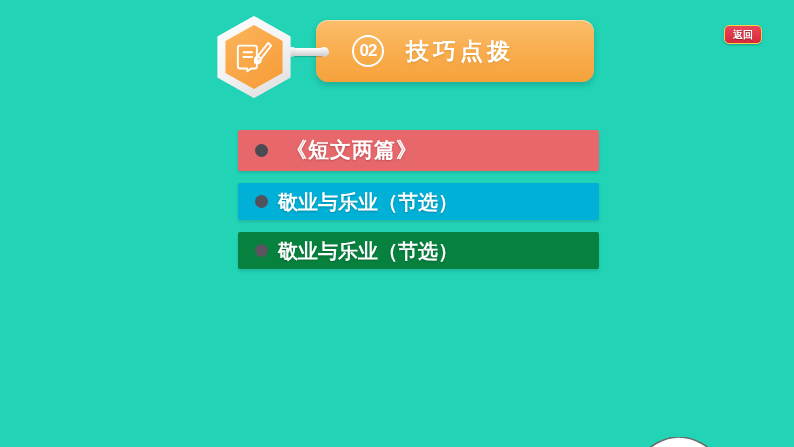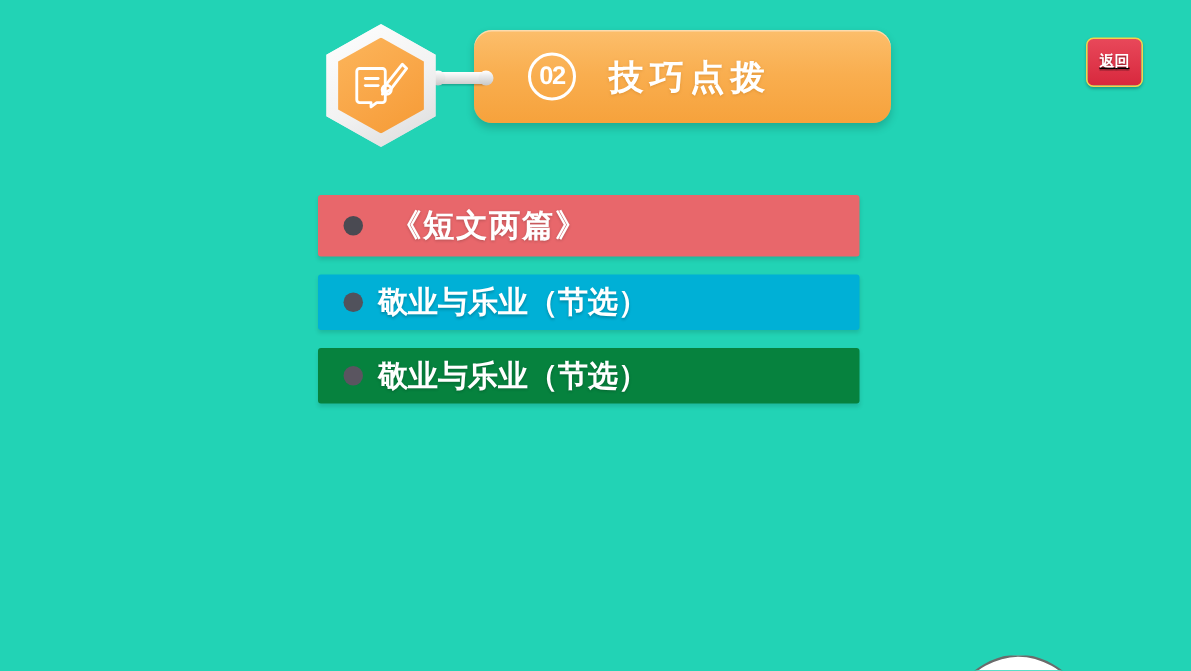--- a/index.html
+++ b/index.html
@@ -22,29 +22,28 @@
     background: #22d3b5;
     overflow: hidden;
   }
 
   
   .return-btn {
     position: absolute;
     top: 25px;
     left: 724px;
     width: 38px;
-    height: 33px;
+    height: 19px;
     border-radius: 5px;
     background: linear-gradient(#e8485a, #d8283d);
     border: 1.5px solid #f5d24a;
     box-shadow: 0 1px 2px rgba(0,0,0,0.25);
     display: flex;
     align-items: center;
     justify-content: center;
-    text-decoration: underline;
   }
   .return-btn-label {
     color: #ffffff;
     font-size: 10px;
     font-weight: bold;
     letter-spacing: 0px;
     line-height: 1;
     text-shadow: 0 1px 1px rgba(0,0,0,0.35);
   }
 
@@ -152,21 +151,21 @@
     font-size: 23px;
     font-weight: bold;
     letter-spacing: 4px;
     line-height: 1;
     text-shadow: 0 1px 2px rgba(180,110,20,0.35);
   }
 
   
   .bars {
     position: absolute;
-    left: 212px;
+    left: 238px;
     top: 130px;
     width: 361px;
     font-family: Liberation Serif, serif;
   }
   .bar {
     display: flex;
     align-items: center;
     border-radius: 2px;
     box-shadow: 0 2px 3px rgba(0,0,0,0.12);
     margin-bottom: 12px;

